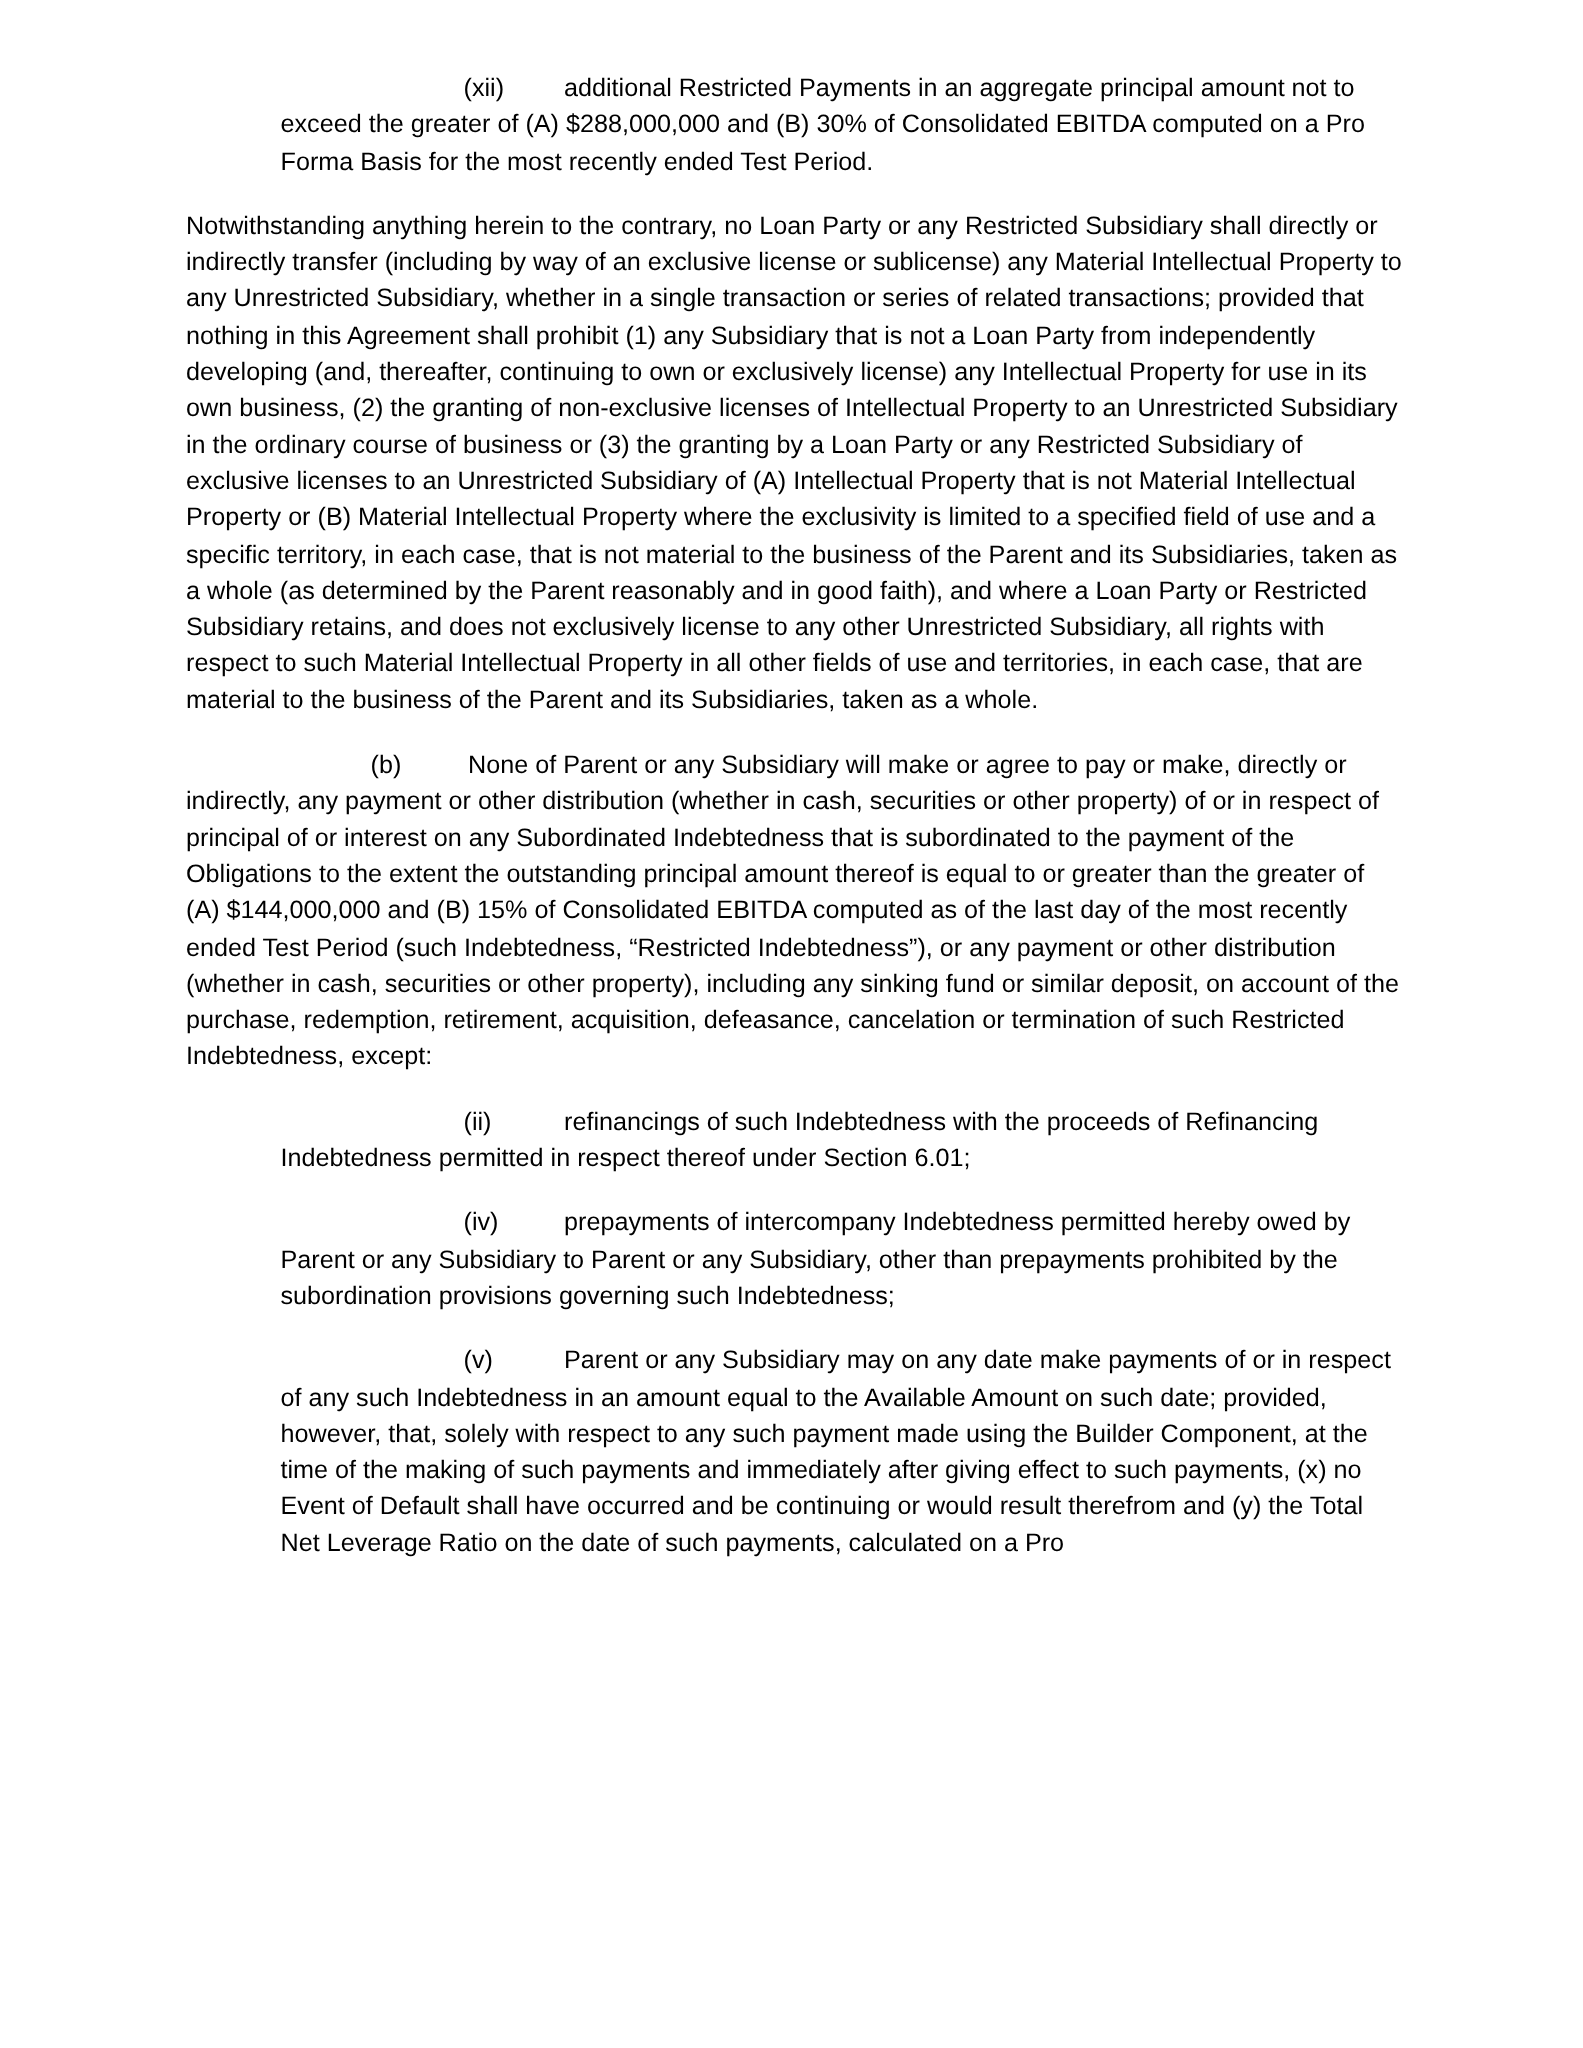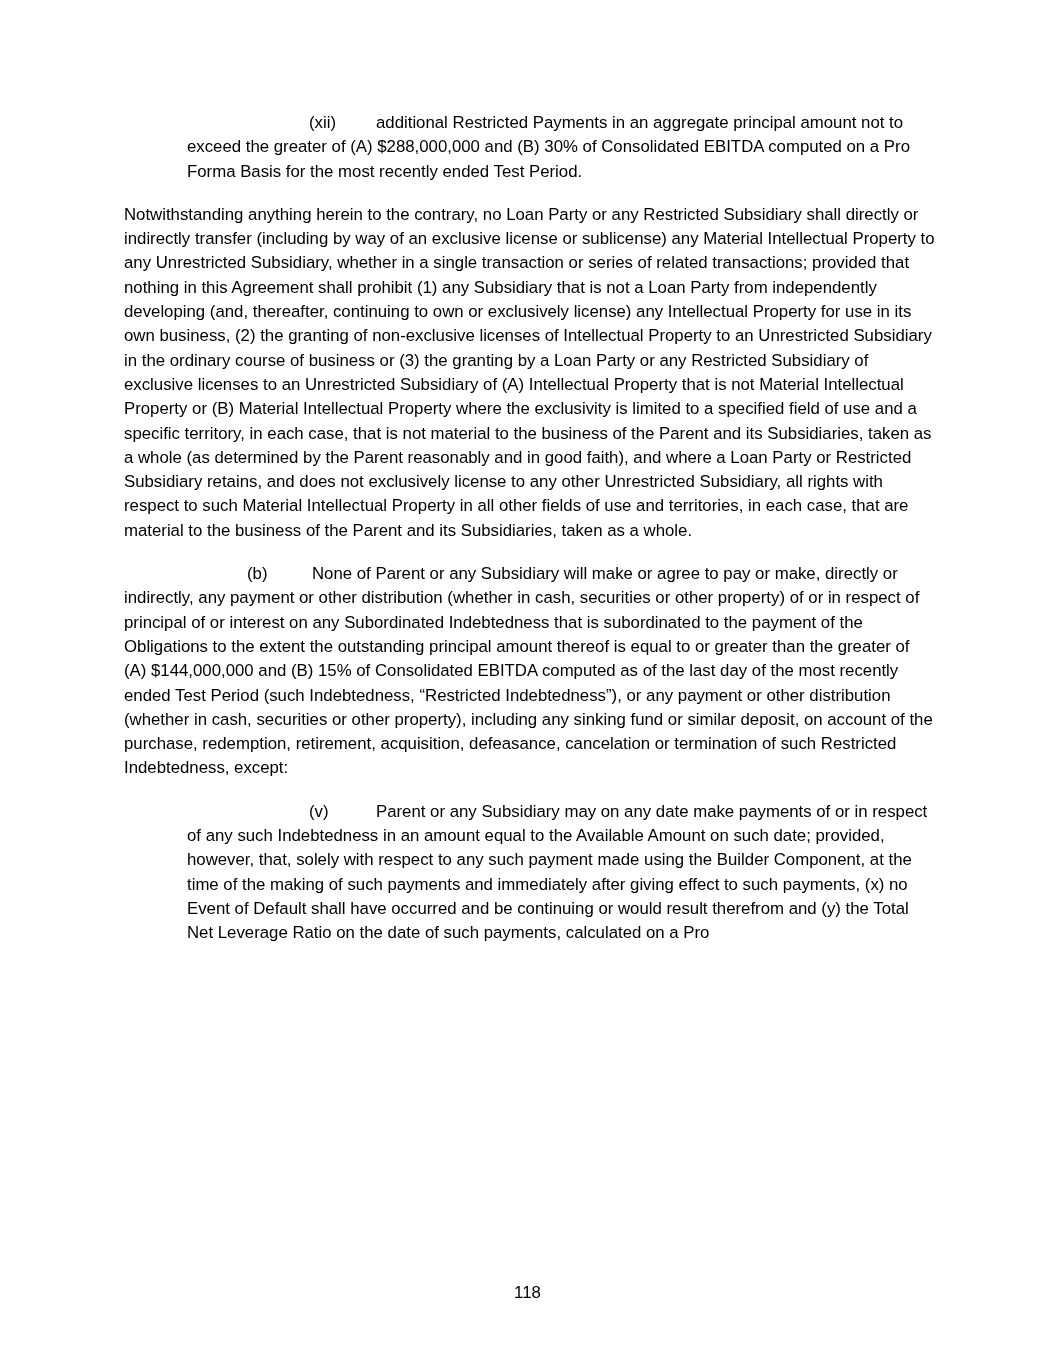--- a/index.html
+++ b/index.html
@@ -7,21 +7,21 @@
     padding: 0;
     background: #ffffff;
   }
   .page {
     position: relative;
     width: 1055px;
     height: 1365px;
     margin: 0 auto;
     background: #ffffff;
     box-sizing: border-box;
-    padding: 111px 119px 0 124px;
+    padding: 47px 119px 0 124px;
     font-family: "Liberation Sans", sans-serif;
     font-size: 16.8px;
     line-height: 24.3px;
     color: #000000;
     overflow: hidden;
   }
   p.block {
     margin: 0 0 19px 0;
     text-align: left;
   }
@@ -59,20 +59,21 @@
 
 <div class="page">
 
   <p class="block sub-item"><span class="num">(xii)</span><span>additional Restricted Payments in an aggregate principal amount not to exceed the greater of (A) $288,000,000 and (B) 30% of Consolidated EBITDA computed on a Pro Forma Basis for the most recently ended Test Period.</span></p>
 
   <p class="block"><span>Notwithstanding anything herein to the contrary, no Loan Party or any Restricted Subsidiary shall directly or indirectly transfer (including by way of an exclusive license or sublicense) any Material Intellectual Property to any Unrestricted Subsidiary, whether in a single transaction or series of related transactions; </span><span class="u">provided</span><span> that nothing in this Agreement shall prohibit (1) any Subsidiary that is not a Loan Party from independently developing (and, thereafter, continuing to own or exclusively license) any Intellectual Property for use in its own business, (2) the granting of non-exclusive licenses of Intellectual Property to an Unrestricted Subsidiary in the ordinary course of business or (3) the granting by a Loan Party or any Restricted Subsidiary of exclusive licenses to an Unrestricted Subsidiary of (A) Intellectual Property that is not Material Intellectual Property or (B) Material Intellectual Property where the exclusivity is limited to a specified field of use and a specific territory, in each case, that is not material to the business of the Parent and its Subsidiaries, taken as a whole (as determined by the Parent reasonably and in good faith), and where a Loan Party or Restricted Subsidiary retains, and does not exclusively license to any other Unrestricted Subsidiary, all rights with respect to such Material Intellectual Property in all other fields of use and territories, in each case, that are material to the business of the Parent and its Subsidiaries, taken as a whole.</span></p>
 
   <p class="block lettered"><span class="num-b">(b)</span><span>None of Parent or any Subsidiary will make or agree to pay or make, directly or indirectly, any payment or other distribution (whether in cash, securities or other property) of or in respect of principal of or interest on any Subordinated Indebtedness that is subordinated to the payment of the Obligations to the extent the outstanding principal amount thereof is equal to or greater than the greater of (A) $144,000,000 and (B) 15% of Consolidated EBITDA computed as of the last day of the most recently ended Test Period (such Indebtedness, “</span><span class="u">Restricted Indebtedness</span><span>”), or any payment or other distribution (whether in cash, securities or other property), including any sinking fund or similar deposit, on account of the purchase, redemption, retirement, acquisition, defeasance, cancelation or termination of such Restricted Indebtedness, except:</span></p>
 
 
+  <p class="block sub-item"><span class="num">(ii)</span><span>refinancings of such Indebtedness with the proceeds of Refinancing Indebtedness permitted in respect thereof under </span><span class="u">Section 6.01</span><span>;</span></p>
 
 
+  <p class="block sub-item"><span class="num">(iv)</span><span>prepayments of intercompany Indebtedness permitted hereby owed by Parent or any Subsidiary to Parent or any Subsidiary, other than prepayments prohibited by the subordination provisions governing such Indebtedness;</span></p>
 
   <p class="block sub-item"><span class="num">(v)</span><span>Parent or any Subsidiary may on any date make payments of or in respect of any such Indebtedness in an amount equal to the Available Amount on such date; </span><span class="u">provided</span><span>, </span><span class="u">however</span><span>, that, solely with respect to any such payment made using the Builder Component, at the time of the making of such payments and immediately after giving effect to such payments, (x) no Event of Default shall have occurred and be continuing or would result therefrom and (y) the Total Net Leverage Ratio on the date of such payments, calculated on a Pro</span></p>
 
-  <div class="page-number">118</div>
 
 </div>
 
 </body></html>

